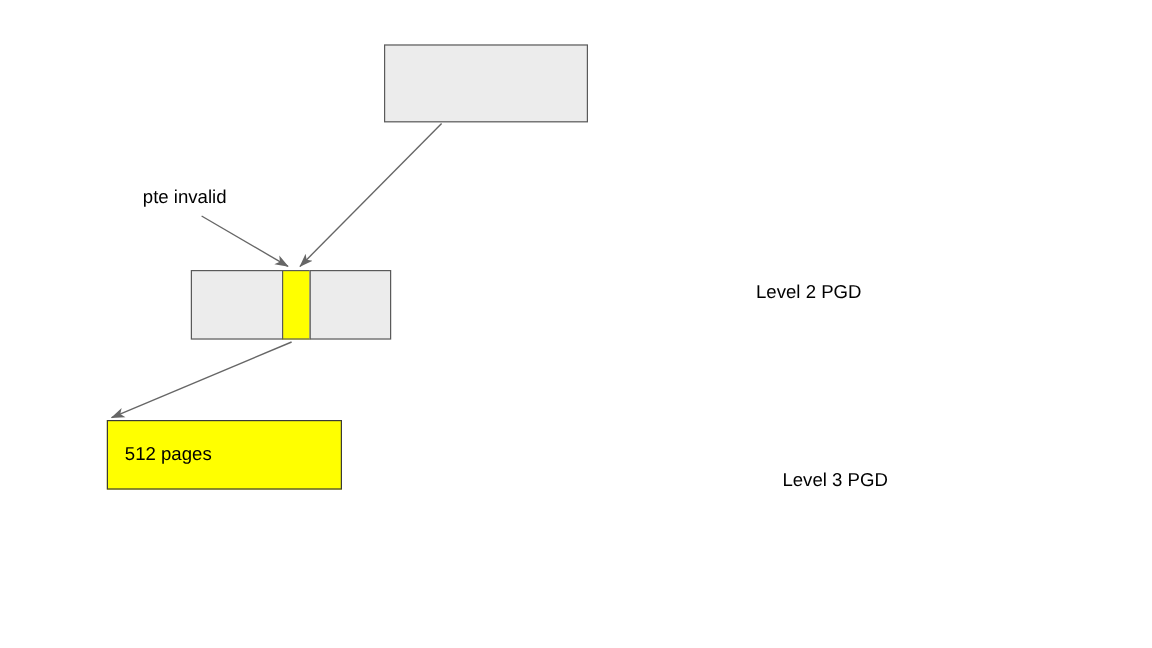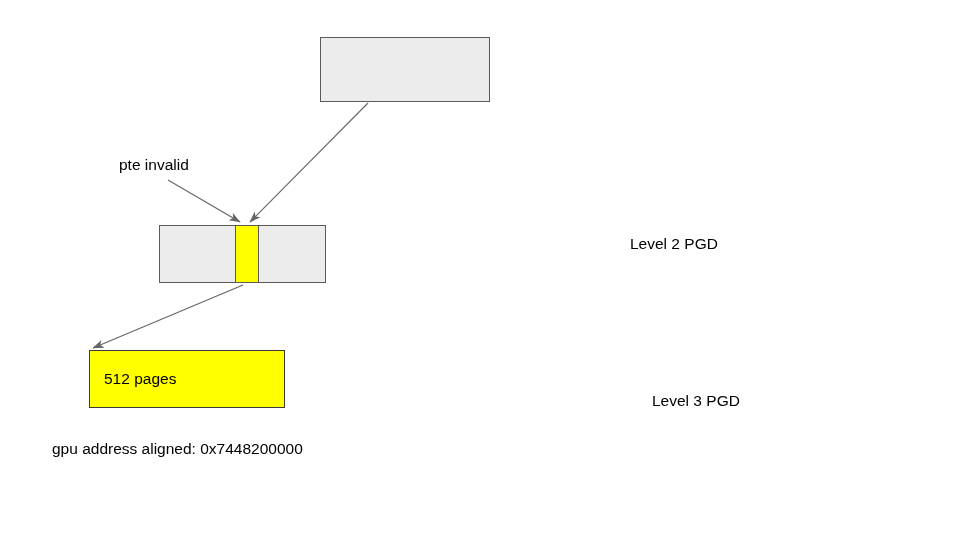--- a/index.html
+++ b/index.html
@@ -84,21 +84,20 @@
   <div class="cell" style="left:258px; top:225px; width:68px; height:58px;">
     <span style="display:block;"></span>
   </div>
 
   <div class="leaf-box" style="left:89px; top:350px; width:196px; height:58px;">
     <span class="leaf-label">512 pages</span>
   </div>
 
   <div class="txt" style="left:119px; top:157px;">pte invalid</div>
 
-  <div class="txt" style="left:52px; top:441px;">gpu address aligned: 0x7448200000</div>
 
   <div class="txt" style="left:630px; top:236px;text-align:right;">Level 2 PGD</div>
 
   <div class="txt" style="left:652px; top:371px;margin-top:22px;">Level 3 PGD</div>
 
   <svg class="arrows" viewBox="0 0 960 540" xmlns="http://www.w3.org/2000/svg">
     <defs>
       <marker id="ah" markerWidth="11" markerHeight="11" refX="9.4" refY="4" orient="auto" markerUnits="strokeWidth">
         <path d="M0,0.4 L10,4 L0,7.6 L2.6,4 Z" fill="#666666"></path>
       </marker>

